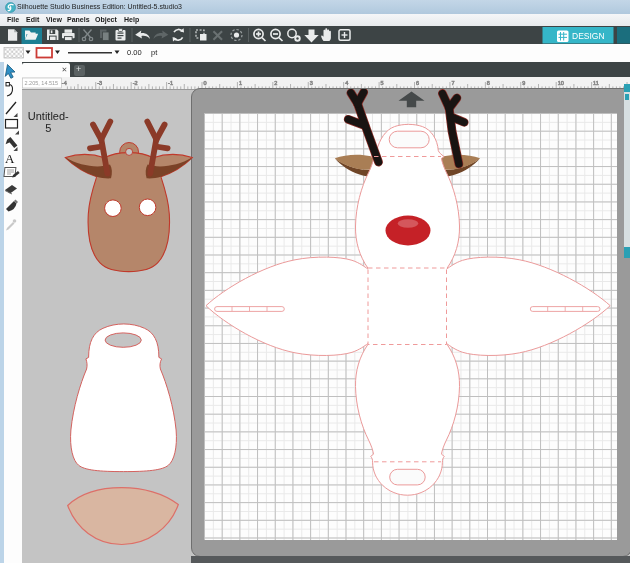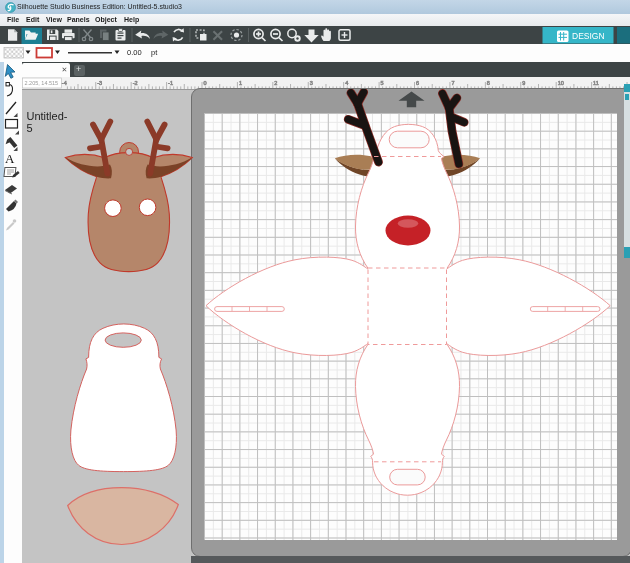--- a/index.html
+++ b/index.html
@@ -1,17 +1,17 @@
 <!DOCTYPE html>
 <html><head>
 <meta charset="utf-8">
 <style>
   html,body{margin:0;padding:0;}
   #app{position:relative;width:630px;height:563px;overflow:hidden;
-       font-family:"Liberation Sans",sans-serif;background:#c4c4c4;}
+       font-family:"Liberation Sans",sans-serif;background:#c4c4c4;text-align:center;}
   .abs{position:absolute;}
 </style>
 </head>
 <body>
 <div id="app">
 
   <div class="abs" style="left:0;top:0;width:630px;height:14px;
     background:linear-gradient(#c3d6e7,#b9cfe2 55%,#b0c8dd);border-bottom:1px solid #9db6cc;">
     <svg class="abs" style="left:4.5px;top:2px" width="11" height="11" viewBox="0 0 11 11">
       <circle cx="5.5" cy="5.5" r="5" fill="#45b2c4" stroke="#2d8fa3" stroke-width="0.6"></circle>

